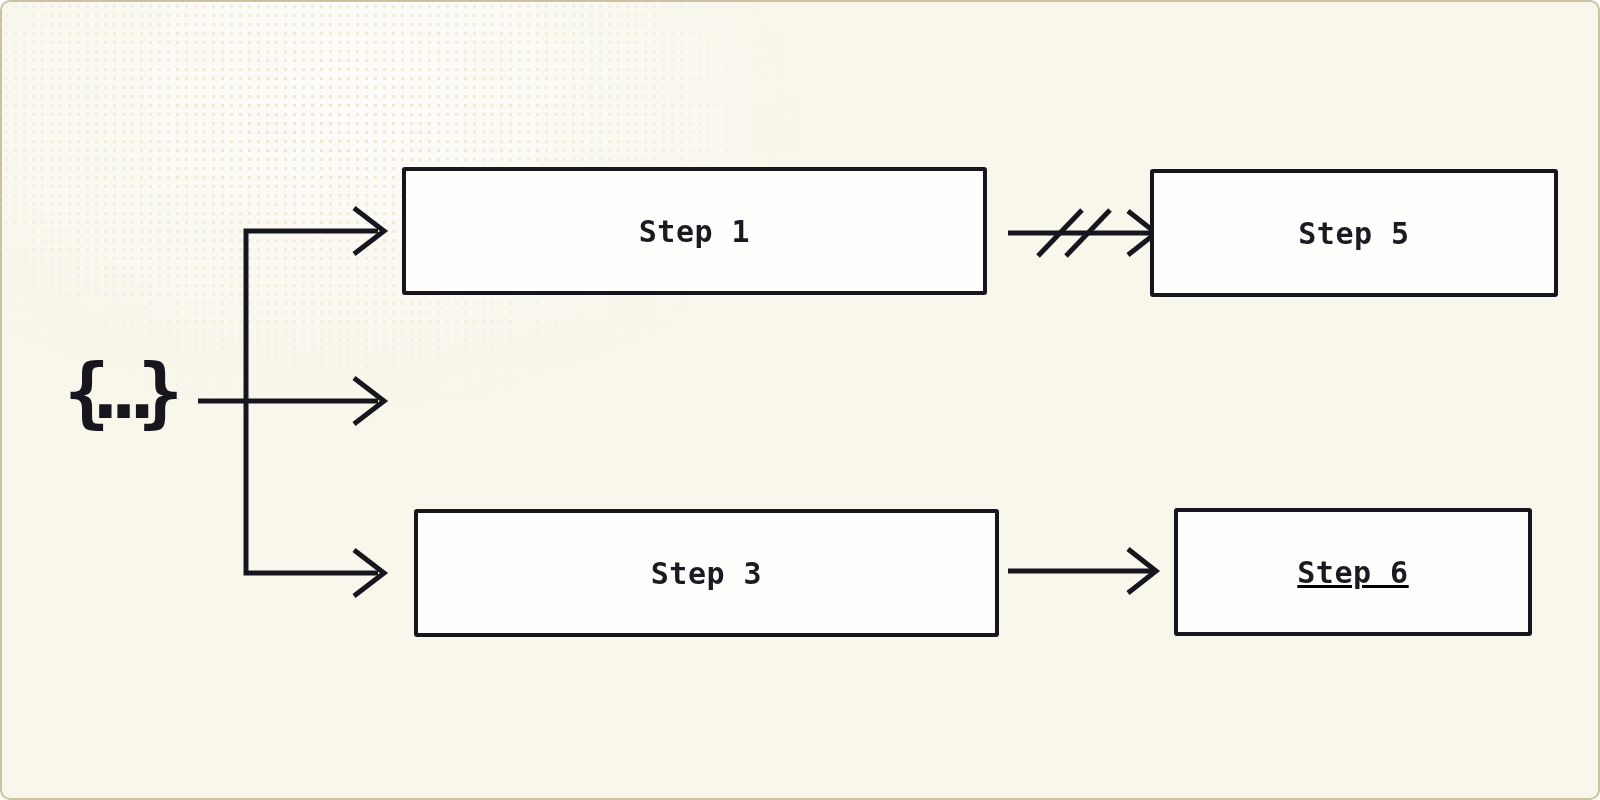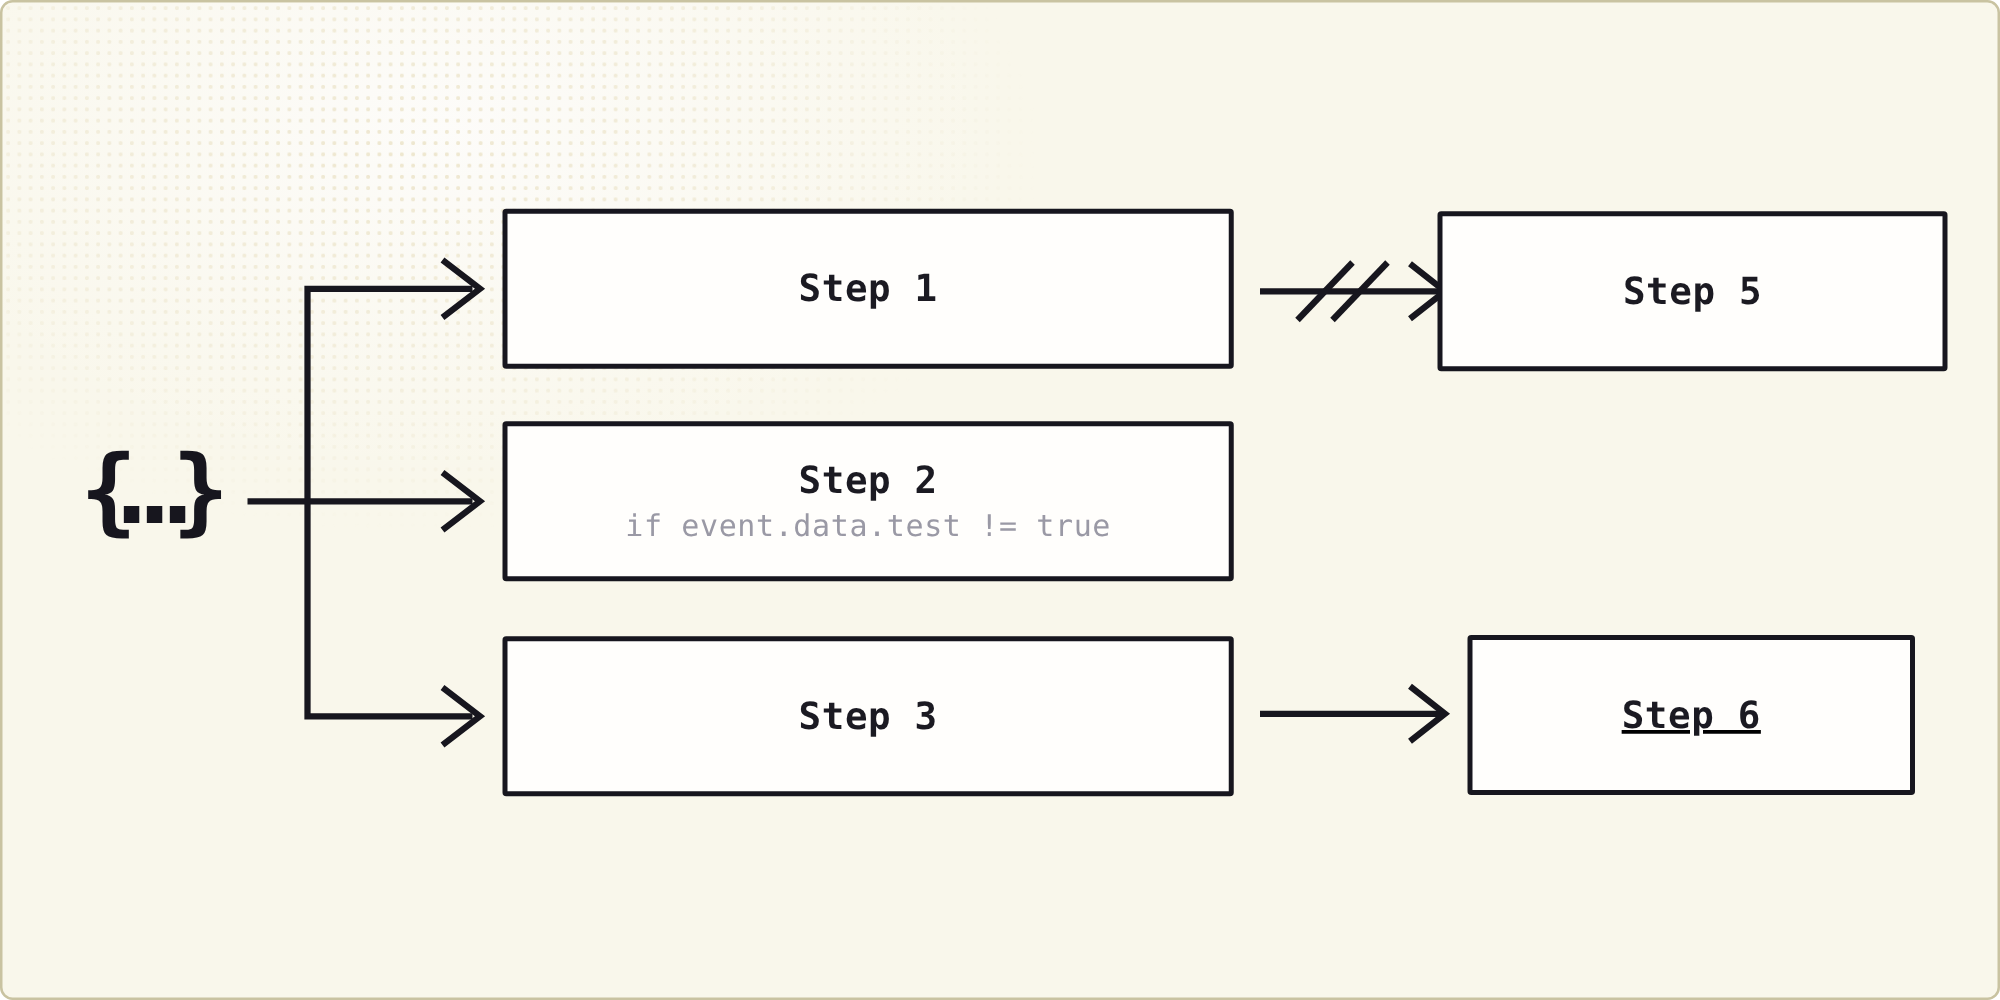--- a/index.html
+++ b/index.html
@@ -74,21 +74,21 @@
     letter-spacing: 0.5px;
   }
   .node-sub {
     font-size: 24px;
     color: #9a99a5;
     margin-top: 5px;
     letter-spacing: 0.5px;
   }
   #node-step1 { left: 400px; top: 165px; width: 585px; height: 128px; }
   #node-step2 { left: 400px; top: 335px; width: 585px; height: 128px; }
-  #node-step3 { left: 400px; top: 507px; width: 585px; height: 128px; }
+  #node-step3 { left: 412px; top: 507px; width: 585px; height: 128px; }
   #node-step5 { left: 1148px; top: 167px; width: 408px; height: 128px; }
   #node-step6 { left: 1172px; top: 506px; width: 358px; height: 128px; text-decoration: underline; }
 </style>
 </head>
 <body>
 
 <div class="stage">
 
   <div class="glow"></div>
   <div class="texture"></div>
@@ -113,24 +113,20 @@
       <path d="M1126 547 L1154 569 L1126 591"></path>
     </g>
   </svg>
 
   <div class="source-label">{...}</div>
 
   <div class="node" id="node-step1">
     <div class="node-title">Step 1</div>
   </div>
 
-  <div class="node" id="node-step2">
-    <div class="node-title">Step 2</div>
-    <div class="node-sub">if event.data.test != true</div>
-  </div>
 
   <div class="node" id="node-step3">
     <div class="node-title">Step 3</div>
   </div>
 
   <div class="node" id="node-step5">
     <div class="node-title">Step 5</div>
   </div>
 
   <div class="node" id="node-step6">

